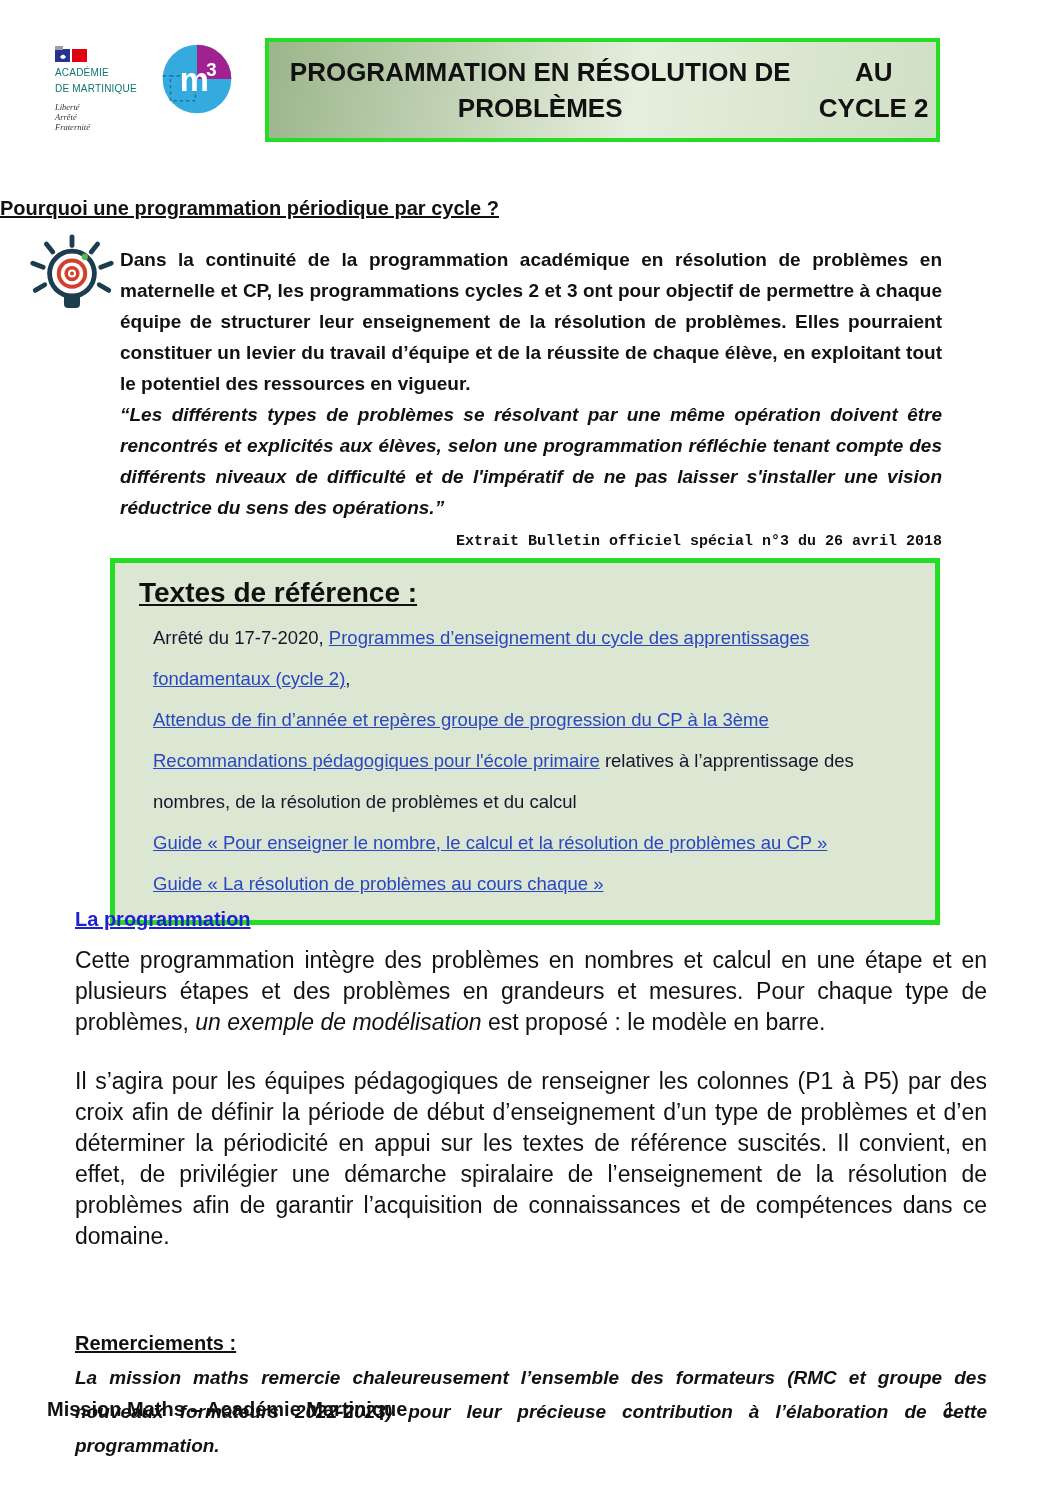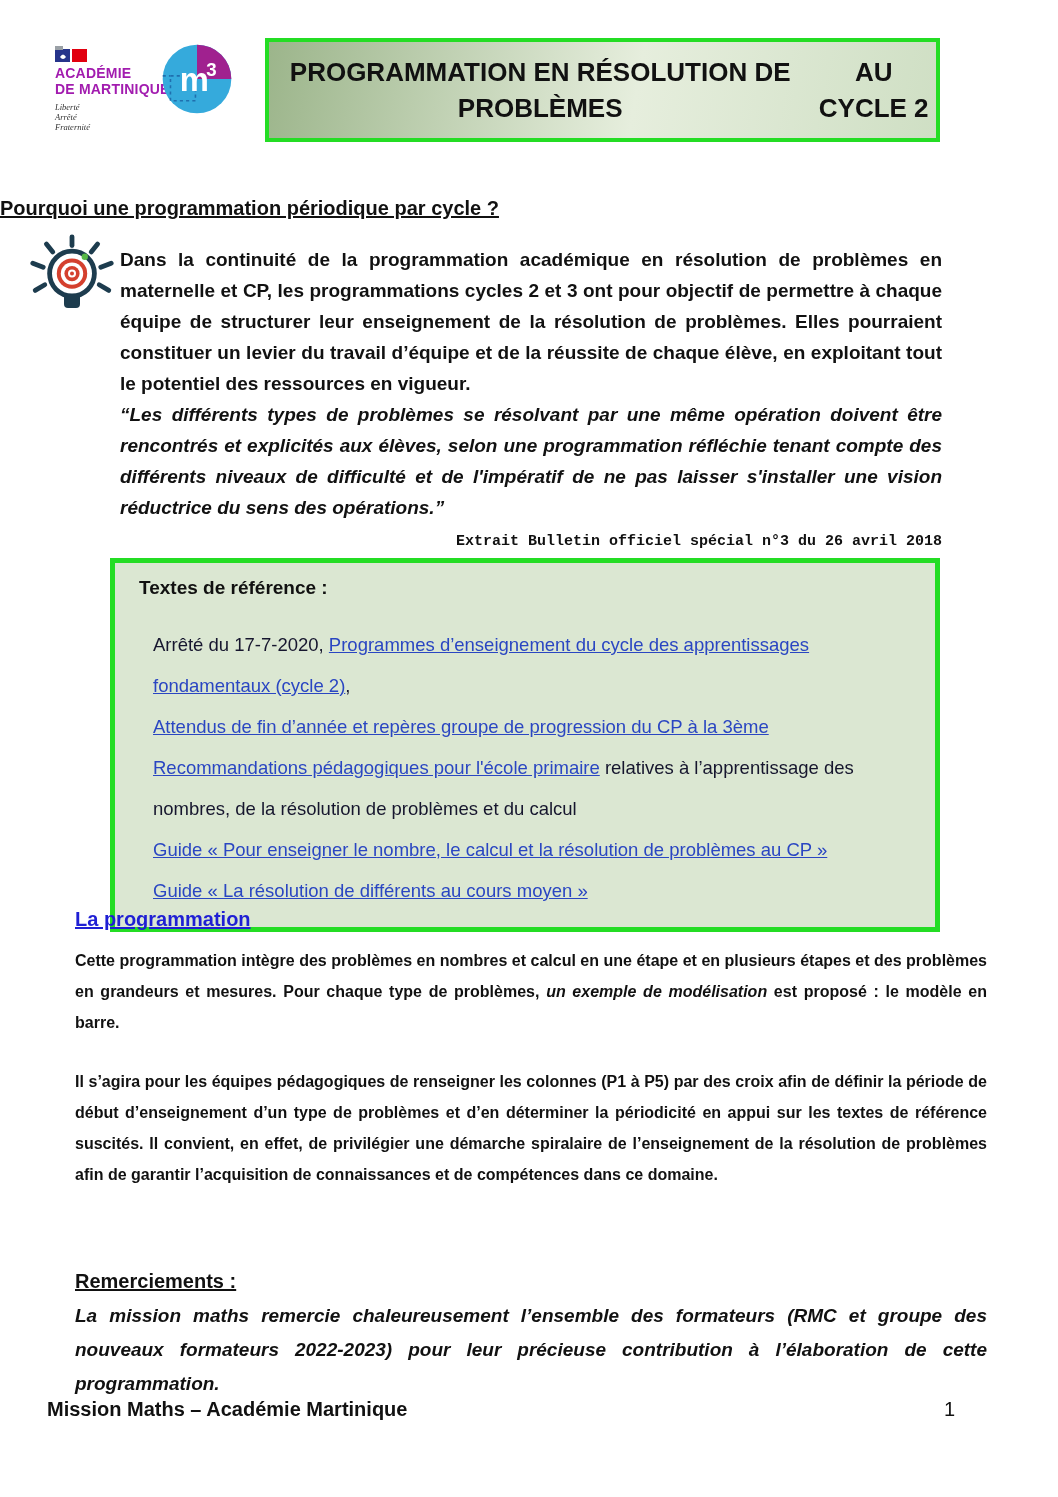--- a/index.html
+++ b/index.html
@@ -11,21 +11,21 @@
     background:#ffffff;
     font-family:"Liberation Sans", sans-serif;
     color:#111;
     overflow:hidden;
   }
 
   
   .header { position:absolute; top:38px; left:0; right:0; height:104px; }
   .logo-block { position:absolute; left:55px; top:8px; width:115px; }
   .flag-icon { display:block; margin-bottom:3px; }
-  .academy-name { font-weight:bold; font-size:14px; line-height:16px; color:#a21caf; letter-spacing:.2px; }
+  .academy-name { font-weight:normal; font-size:10px; line-height:16px; color:#0f766e; letter-spacing:.2px; }
   .motto { margin-top:5px; font-family:"Liberation Serif", serif; font-style:italic; font-size:8.5px; line-height:10px; color:#333; }
   .m3-logo { position:absolute; left:158px; top:2px; }
 
   .title-box {
     position:absolute; left:265px; top:0; width:675px; height:104px;
     border:4px solid #24dd24;
     background:linear-gradient(100deg, #9cb58b 0%, #e6eedd 55%, #cfdfc4 100%);
     display:flex; align-items:center; justify-content:center;
     text-align:center;
   }
@@ -44,29 +44,29 @@
   .intro-quote { font-weight:bold; font-style:italic; color:#111; }
   .source-line { margin-top:10px; text-align:right; font-weight:bold; font-size:15px; color:#111;font-family:Liberation Mono, monospace; }
 
   
   .refbox {
     position:absolute; left:110px; top:558px; width:830px; min-height:317px;
     border:5px solid #24dd24;
     background:#dbe7d2;
     padding:14px 26px 16px 24px;
   }
-  .refbox-title { font-weight:bold; font-size:19px; color:#111; margin-bottom:25px; }
+  .refbox-title { font-weight:bold; font-size:28px; text-decoration:underline; color:#111; margin-bottom:8px; }
   .ref-line { font-size:18.5px; line-height:41px; color:#16162e; padding-left:14px; }
   .ref-link { color:#2a46c2; text-decoration:underline; cursor:pointer; }
   .ref-plain { color:#16162e; }
 
   
   .main2 { position:absolute; left:75px; top:908px; width:912px; }
   .blue-heading { font-weight:bold; font-size:20px; color:#1f1fd4; text-decoration:underline; }
-  .body-para { margin-top:14px; font-weight:bold; font-size:16px; line-height:31px; text-align:justify; color:#111; }
+  .body-para { margin-top:14px; font-weight:normal; font-size:23px; line-height:31px; text-align:justify; color:#111; }
   .body-para + .body-para { margin-top:28px; }
   .emph { font-style:italic; }
   .black-heading { margin-top:80px; font-weight:bold; font-size:20px; color:#111; text-decoration:underline; }
   .italic-para { margin-top:6px; font-weight:bold; font-style:italic; font-size:19px; line-height:34px; text-align:justify; color:#111; }
 
   
   .footer {
     position:absolute; left:47px; right:103px; top:1398px;
     display:flex; justify-content:space-between; align-items:baseline;
   }
@@ -145,21 +145,21 @@
     <div class="refbox-title">Textes de référence :</div>
 
     <p class="ref-line"><span class="ref-plain">Arrêté du 17-7-2020, </span><a class="ref-link">Programmes d’enseignement du cycle des apprentissages fondamentaux (cycle 2)</a><span class="ref-plain">,</span></p>
 
     <p class="ref-line"><span class="ref-plain"></span><a class="ref-link">Attendus de fin d’année et repères groupe de progression du CP à la 3ème</a><span class="ref-plain"></span></p>
 
     <p class="ref-line"><span class="ref-plain"></span><a class="ref-link">Recommandations pédagogiques pour l'école primaire</a><span class="ref-plain"> relatives à l’apprentissage des nombres, de la résolution de problèmes et du calcul</span></p>
 
     <p class="ref-line"><span class="ref-plain"></span><a class="ref-link">Guide « Pour enseigner le nombre, le calcul et la résolution de problèmes au CP »</a><span class="ref-plain"></span></p>
 
-    <p class="ref-line"><span class="ref-plain"></span><a class="ref-link">Guide « La résolution de différents au cours moyen »</a><span class="ref-plain"></span></p>
+    <p class="ref-line"><span class="ref-plain"></span><a class="ref-link">Guide « La résolution de problèmes au cours chaque »</a><span class="ref-plain"></span></p>
   </div>
 
   <div class="main2">
     <div class="blue-heading">La programmation</div>
 
     <p class="body-para"><span>Cette programmation intègre des problèmes en nombres et calcul en une étape et en plusieurs étapes et des problèmes en grandeurs et mesures. Pour chaque type de problèmes, </span><span class="emph">un exemple de modélisation</span><span> est proposé : le modèle en barre.</span></p>
 
     <p class="body-para">Il s’agira pour les équipes pédagogiques de renseigner les colonnes (P1 à P5) par des croix afin de définir la période de début d’enseignement d’un type de problèmes et d’en déterminer la périodicité en appui sur les textes de référence suscités. Il convient, en effet, de privilégier une démarche spiralaire de l’enseignement de la résolution de problèmes afin de garantir l’acquisition de connaissances et de compétences dans ce domaine.</p>
 
     <div class="black-heading">Remerciements :</div>

